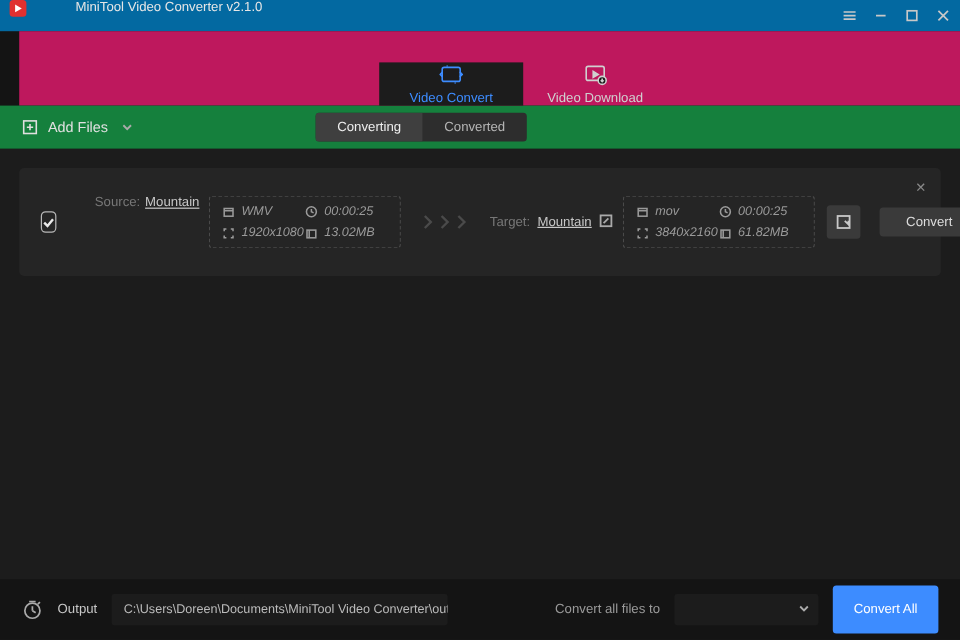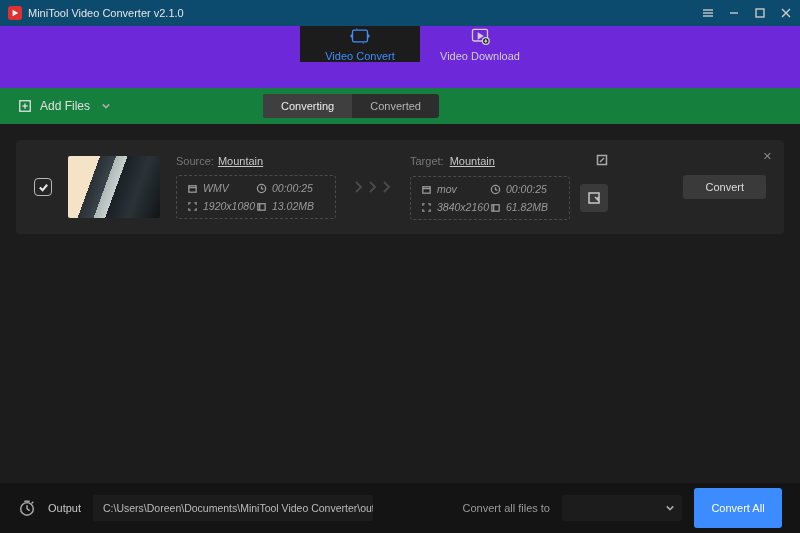--- a/index.html
+++ b/index.html
@@ -8,44 +8,46 @@
     background: #141414;
     font-family: Arial, sans-serif;
     color: #c8c8c8;
     font-size: 12px;
     overflow: hidden;
     position: relative;
   }
   
   .titlebar {
     height: 26px;
-    background: #0c4a6e;
-    display: flex; align-items: center;
+    background: #0369a1;
+    display: flex; 
     padding: 0 8px;
+    gap: 35px;
   }
   .logo {
     width: 14px; height: 14px;
     background: #e03030;
     border-radius: 3px;
     display: flex; align-items: center; justify-content: center;
     margin-right: 6px;
   }
   .logo svg { width: 8px; height: 8px; fill: #fff; }
   .titlebar-title { font-size: 11px; color: #e6e6e6; flex: 1; }
   .win-controls { display: flex; gap: 14px; align-items: center; color: #c8c8c8; }
   .win-controls span { cursor: pointer; display:inline-flex; }
   .win-controls svg { width: 12px; height: 12px; stroke: #c8c8c8; fill:none; stroke-width:1.4; }
 
   
   .maintabs {
     height: 62px;
-    background: #6d28d9;
+    background: #be185d;
     display: flex;
-    align-items: flex-start;
+    align-items: flex-end;
     padding-left: 300px;
+    margin-left: 16px;
   }
   .maintab {
     width: 120px;
     display: flex;
     flex-direction: column;
     align-items: center;
     justify-content: center;
     gap: 4px;
     cursor: pointer;
     color: #d0d0d0;
@@ -116,21 +118,21 @@
     width: 92px; height: 62px;
     border-radius: 2px;
     background: linear-gradient(110deg,
       #f4e3c6 0%, #f4e3c6 28%,
       #2a2f33 28%, #3a444a 42%,
       #aeb9b8 42%, #c8d0ce 52%,
       #1a2024 52%, #2b3338 72%,
       #0f1416 100%);
   }
   .col {
-    display:flex; flex-direction:column; gap:8px;text-align:center;
+    display:flex; flex-direction:row; gap:8px;text-align:center;
   }
   .colheader {
     font-size: 11px; color:#777;
     display:flex; gap:4px;
   }
   .colheader .fname { color:#c8c8c8;text-decoration:underline; }
   .targetheader { display:flex; align-items:center; gap:6px;}
   .targetheader .edit svg{ width:12px;height:12px;stroke:#aaa;fill:none;stroke-width:1.5;}
   .infobox {
     border: 1px dashed #4a4a4a;

